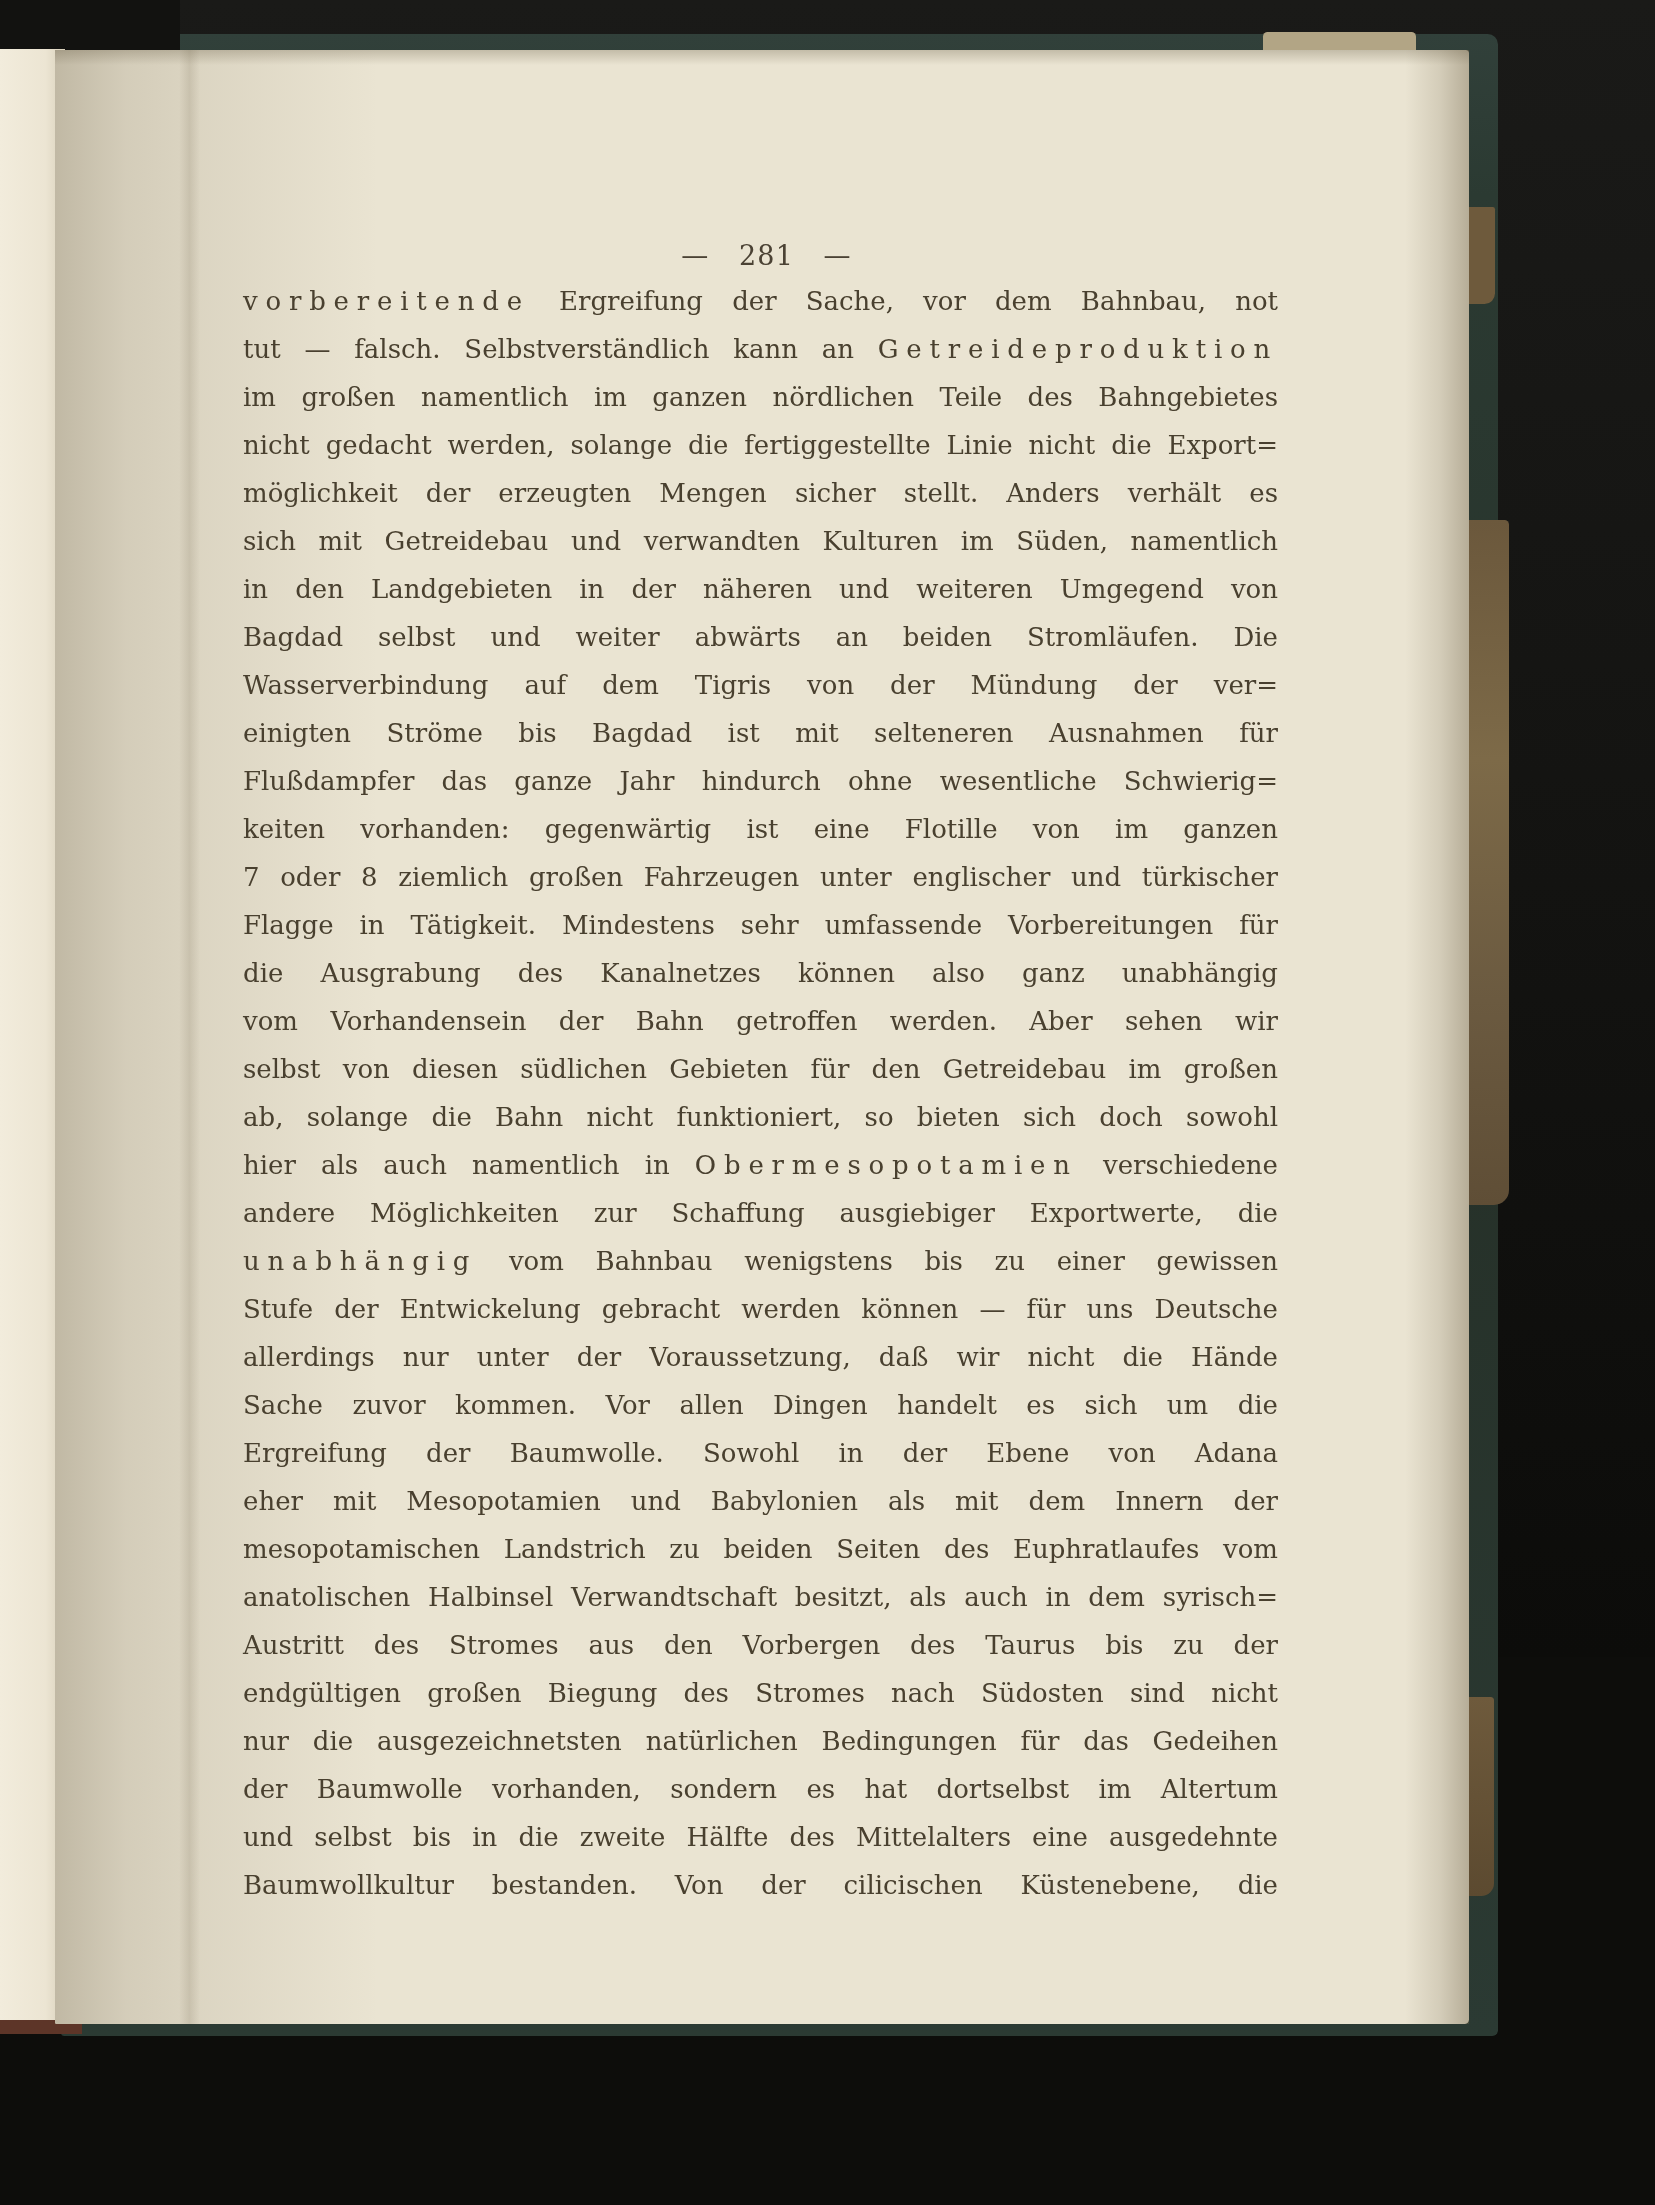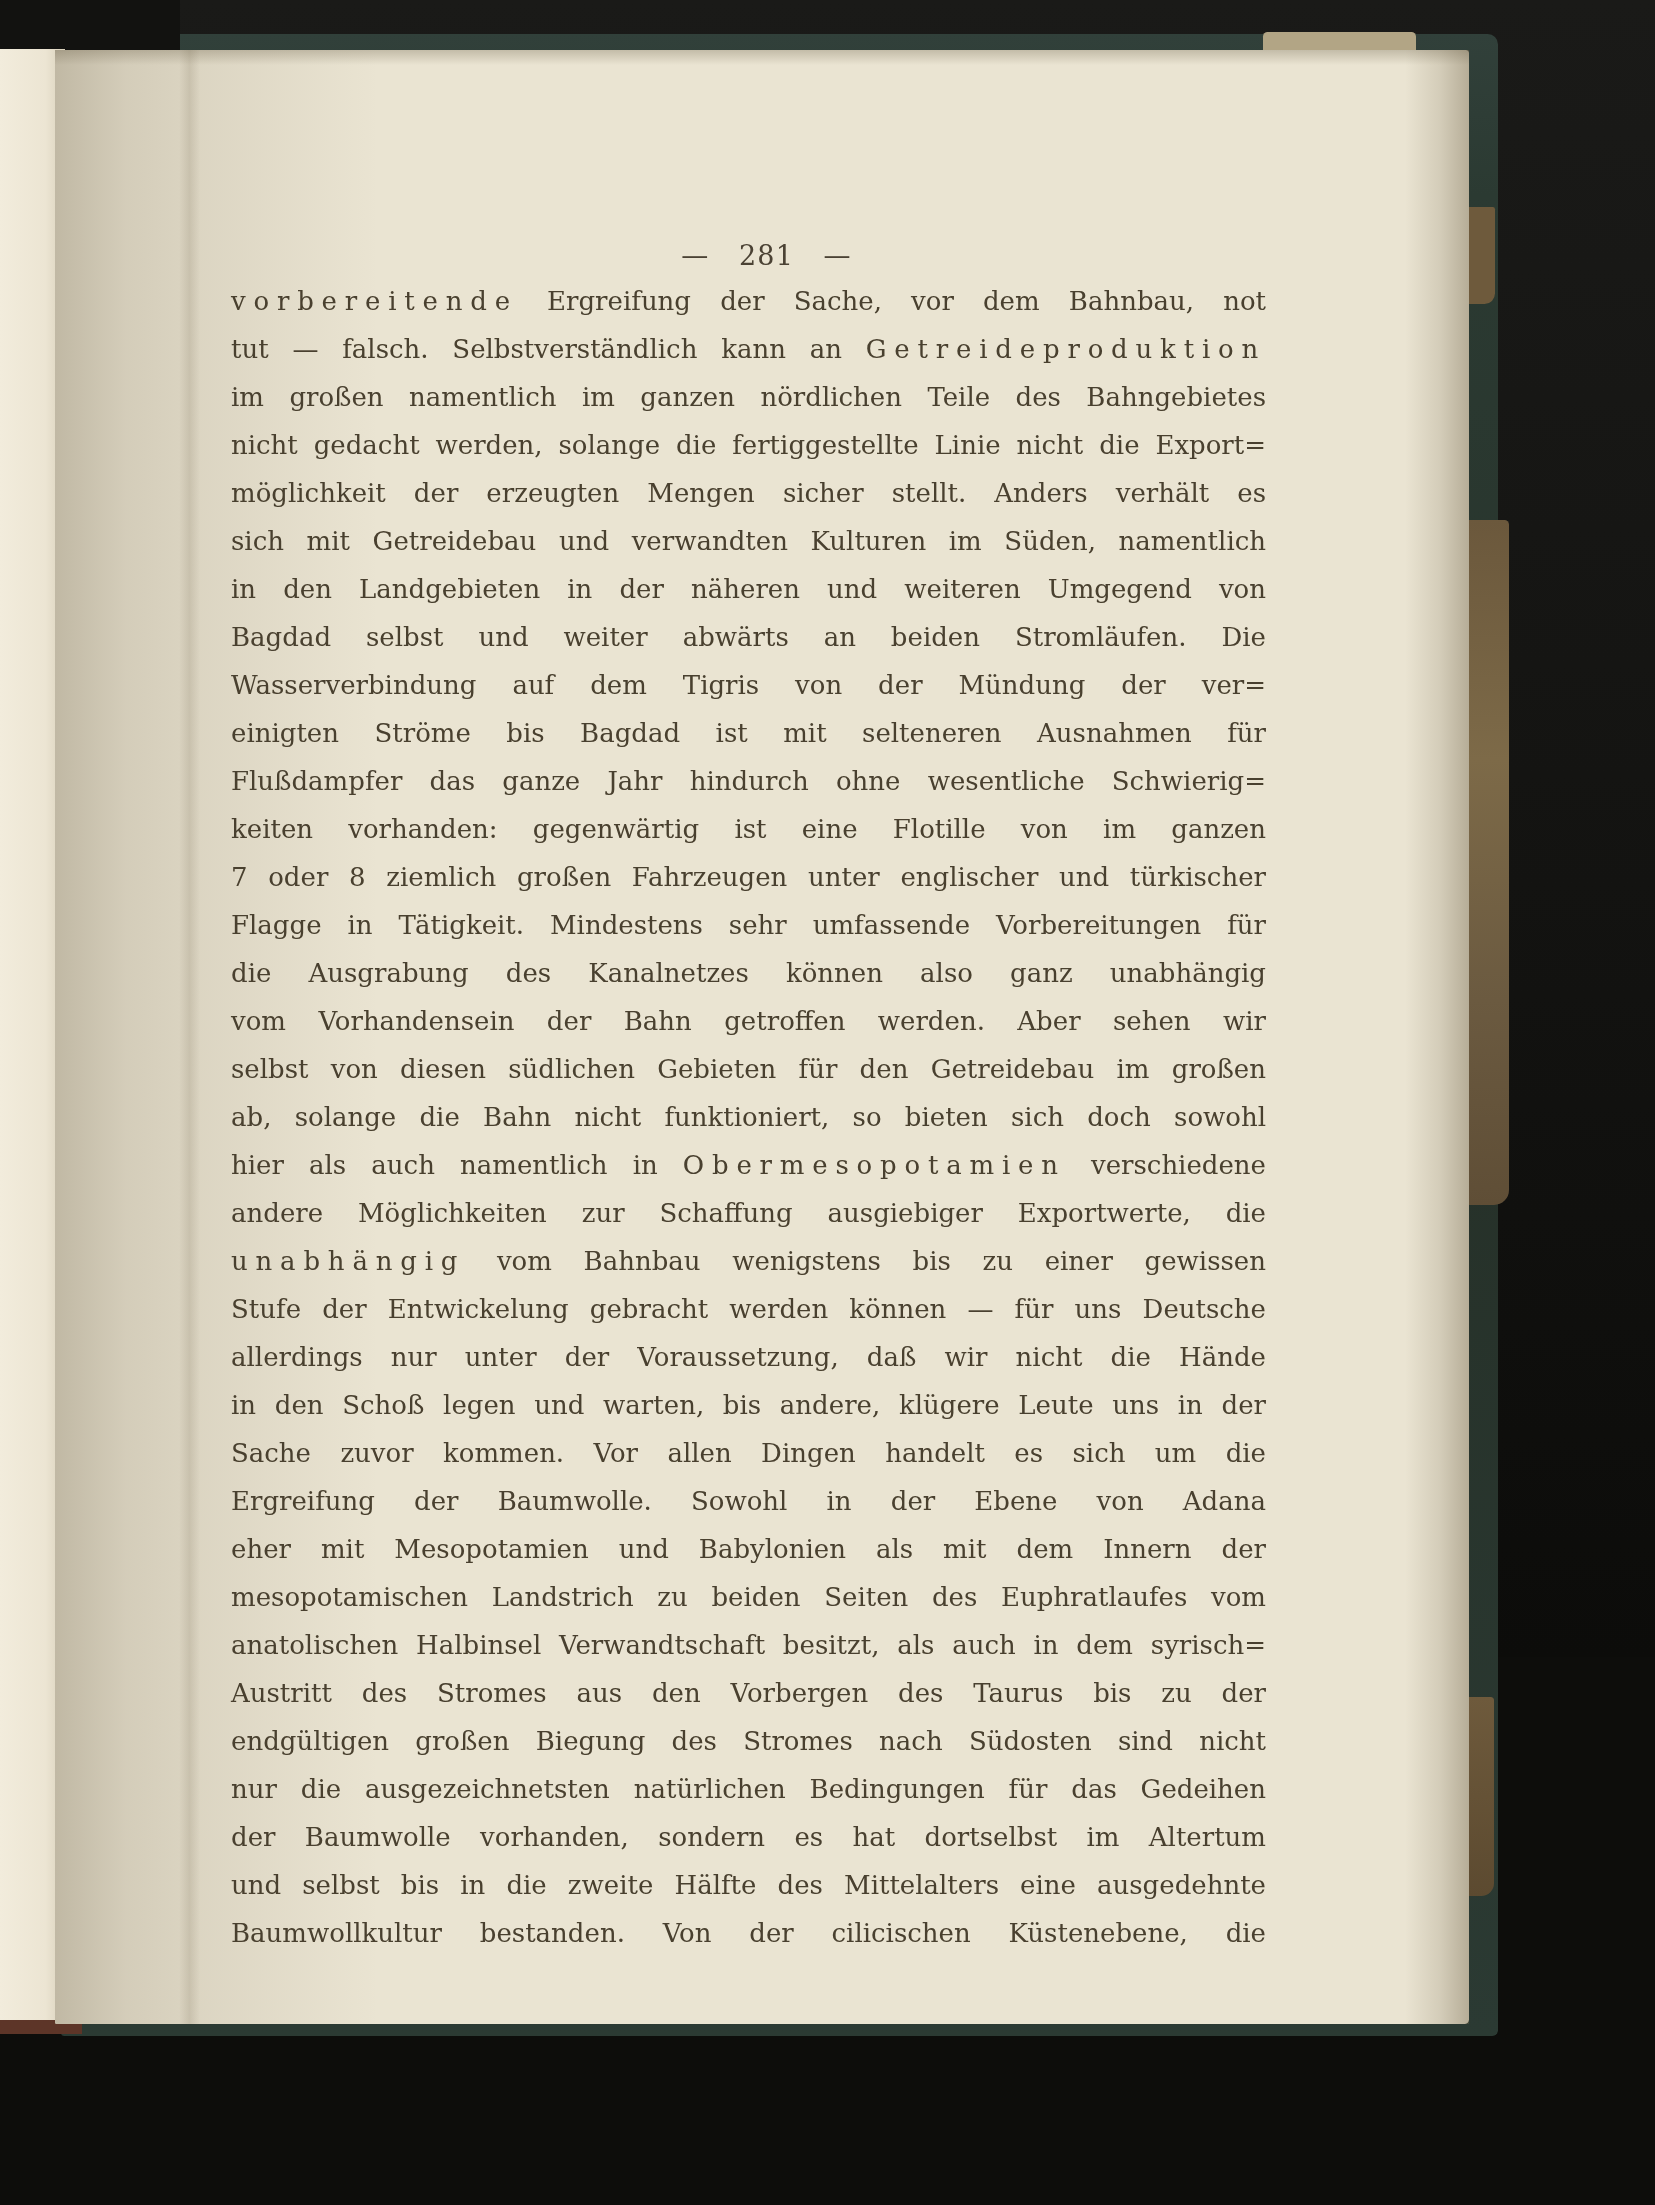--- a/index.html
+++ b/index.html
@@ -60,21 +60,21 @@
   }
   
   .header{
     position:absolute;left:194px;top:190px;width:1035px;
     text-align:center;
     font-size:27px;color:#4b4234;
     word-spacing:19.7px;letter-spacing:1.2px;
   }
   
   .textblock{
-    position:absolute;left:176px;top:227px;width:1035px;
+    position:absolute;left:188px;top:227px;width:1035px;
   }
   .line{
     height:48px;line-height:48px;
     font-size:26px;color:#49402f;
     text-align:justify;text-align-last:justify;
     -moz-text-align-last:justify;
     white-space:nowrap;
   }
   .seg{white-space:normal;}
   .sperr{letter-spacing:0.30em;}
@@ -121,21 +121,20 @@
         <div class="line"><span class="seg">Flagge in Tätigkeit. Mindestens sehr umfassende Vorbereitungen für</span></div>
         <div class="line"><span class="seg">die Ausgrabung des Kanalnetzes können also ganz unabhängig</span></div>
         <div class="line"><span class="seg">vom Vorhandensein der Bahn getroffen werden. Aber sehen wir</span></div>
         <div class="line"><span class="seg">selbst von diesen südlichen Gebieten für den Getreidebau im großen</span></div>
         <div class="line"><span class="seg">ab, solange die Bahn nicht funktioniert, so bieten sich doch sowohl</span></div>
         <div class="line"><span class="seg">hier als auch namentlich in </span><span class="seg sperr">Obermesopotamien</span><span class="seg"> verschiedene</span></div>
         <div class="line"><span class="seg">andere Möglichkeiten zur Schaffung ausgiebiger Exportwerte, die</span></div>
         <div class="line"><span class="seg sperr">unabhängig</span><span class="seg"> vom Bahnbau wenigstens bis zu einer gewissen</span></div>
         <div class="line"><span class="seg">Stufe der Entwickelung gebracht werden können — für uns Deutsche</span></div>
         <div class="line"><span class="seg">allerdings nur unter der Voraussetzung, daß wir nicht die Hände</span></div>
-        <div class="line"><span class="seg">in den Schoß legen und warten, bis andere, klügere Leute uns in der</span></div>
         <div class="line"><span class="seg">Sache zuvor kommen. Vor allen Dingen handelt es sich um die</span></div>
         <div class="line"><span class="seg">Ergreifung der Baumwolle. Sowohl in der Ebene von Adana</span></div>
         <div class="line"><span class="seg">eher mit Mesopotamien und Babylonien als mit dem Innern der</span></div>
         <div class="line"><span class="seg">mesopotamischen Landstrich zu beiden Seiten des Euphratlaufes vom</span></div>
         <div class="line"><span class="seg">anatolischen Halbinsel Verwandtschaft besitzt, als auch in dem syrisch=</span></div>
         <div class="line"><span class="seg">Austritt des Stromes aus den Vorbergen des Taurus bis zu der</span></div>
         <div class="line"><span class="seg">endgültigen großen Biegung des Stromes nach Südosten sind nicht</span></div>
         <div class="line"><span class="seg">nur die ausgezeichnetsten natürlichen Bedingungen für das Gedeihen</span></div>
         <div class="line"><span class="seg">der Baumwolle vorhanden, sondern es hat dortselbst im Altertum</span></div>
         <div class="line"><span class="seg">und selbst bis in die zweite Hälfte des Mittelalters eine ausgedehnte</span></div>

